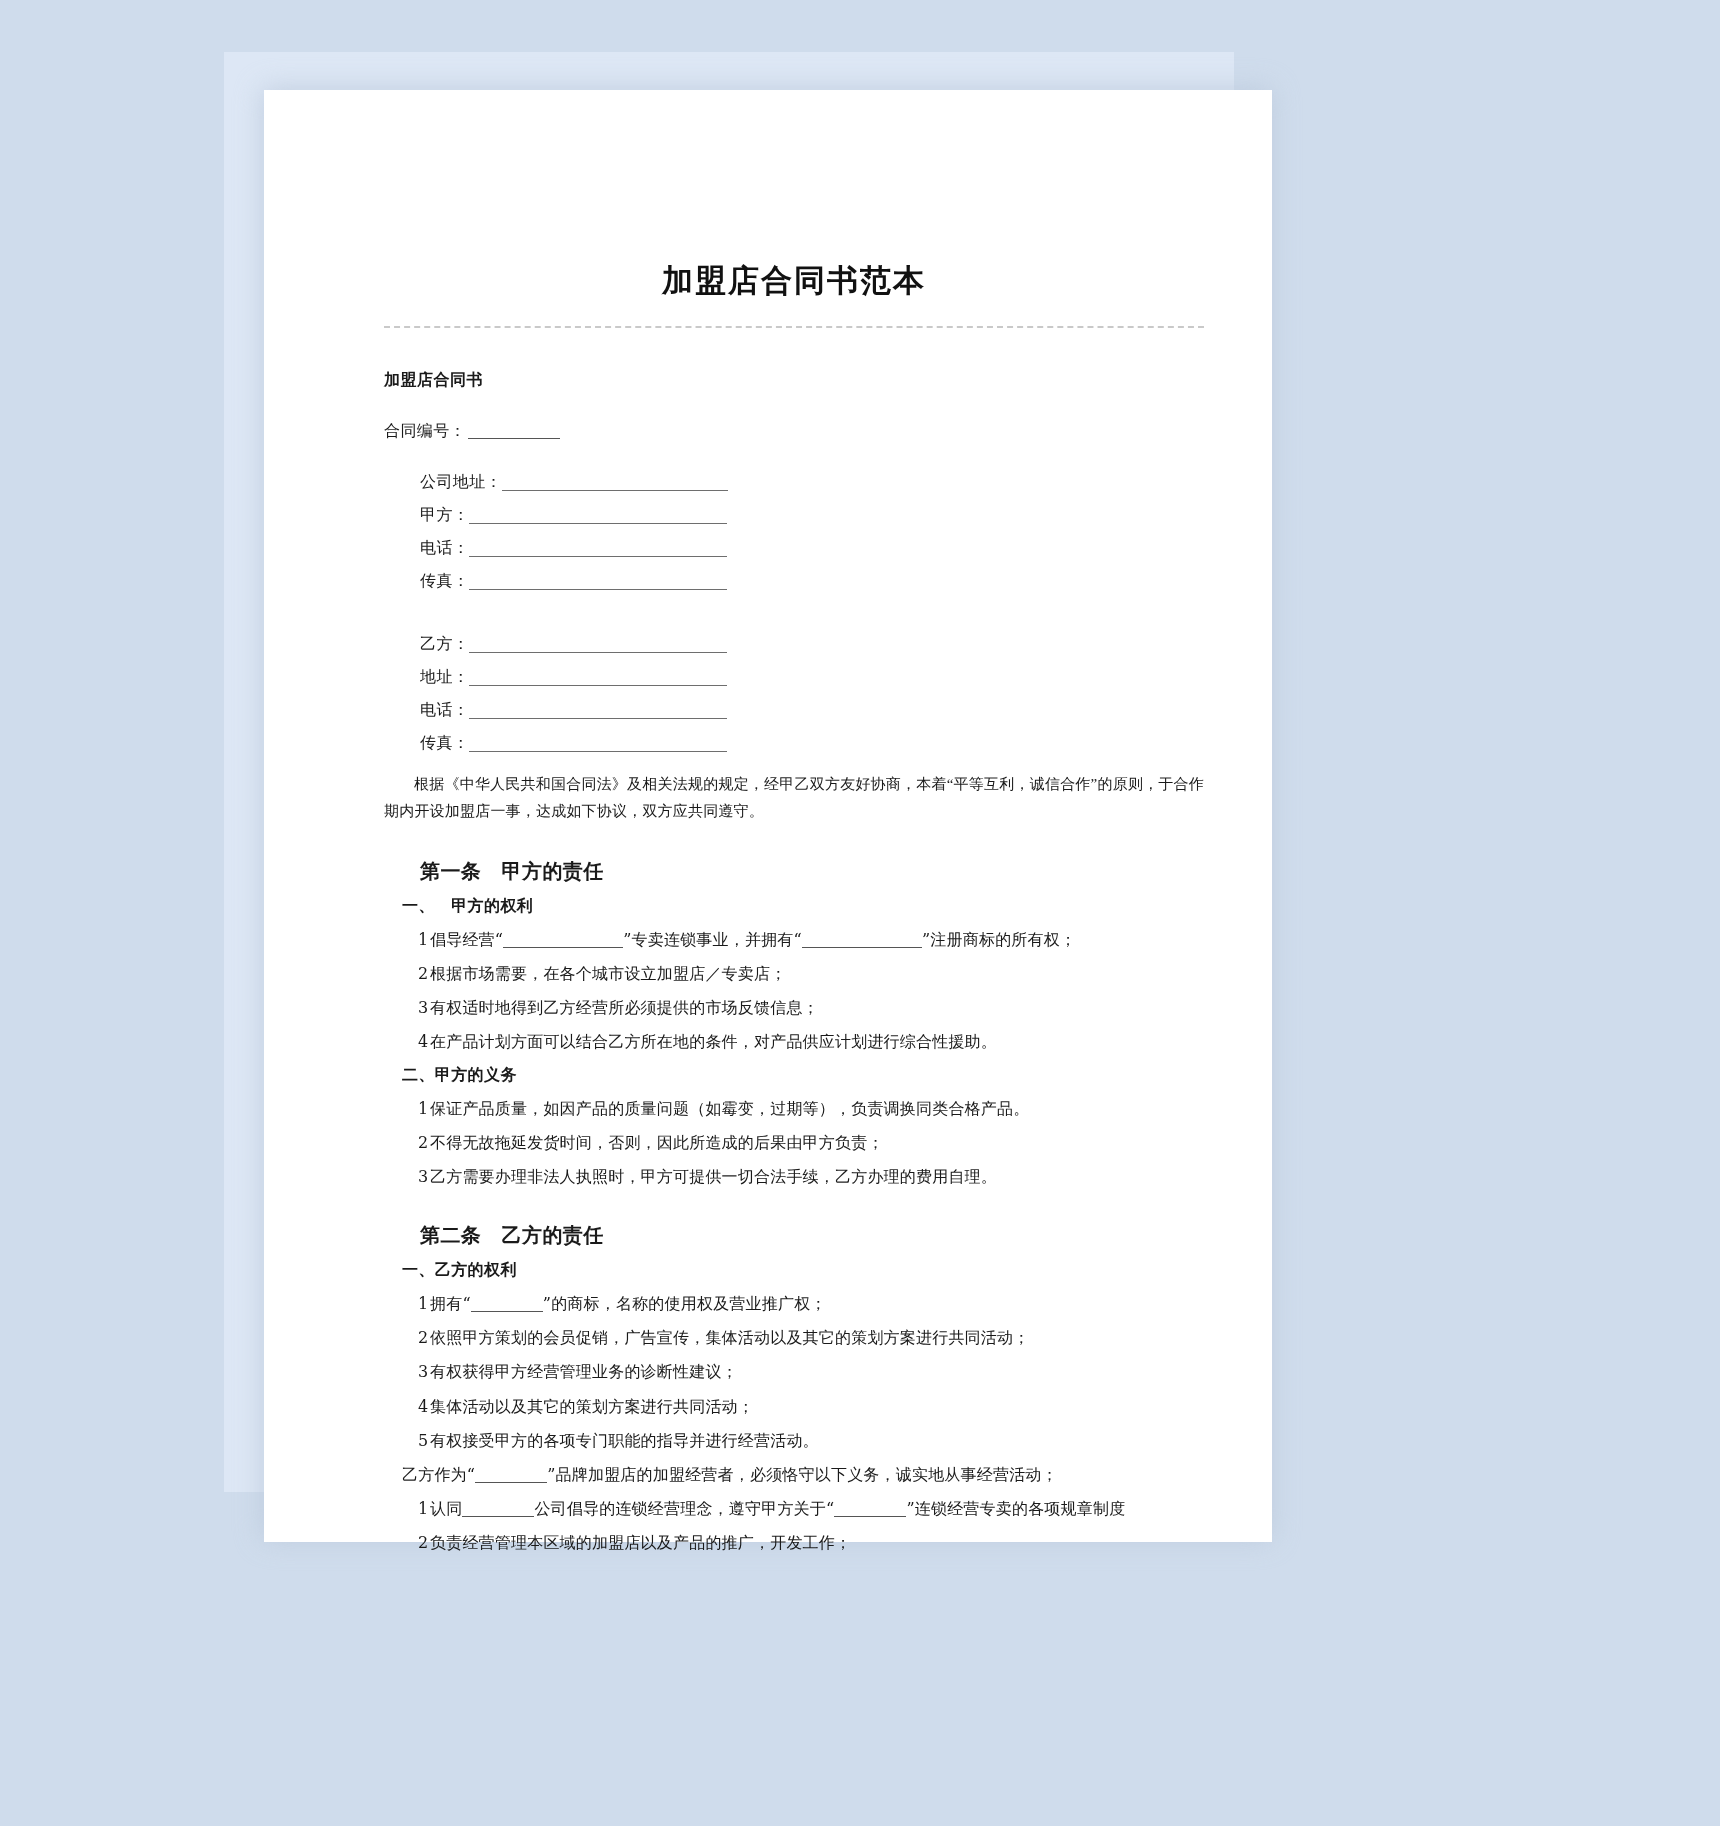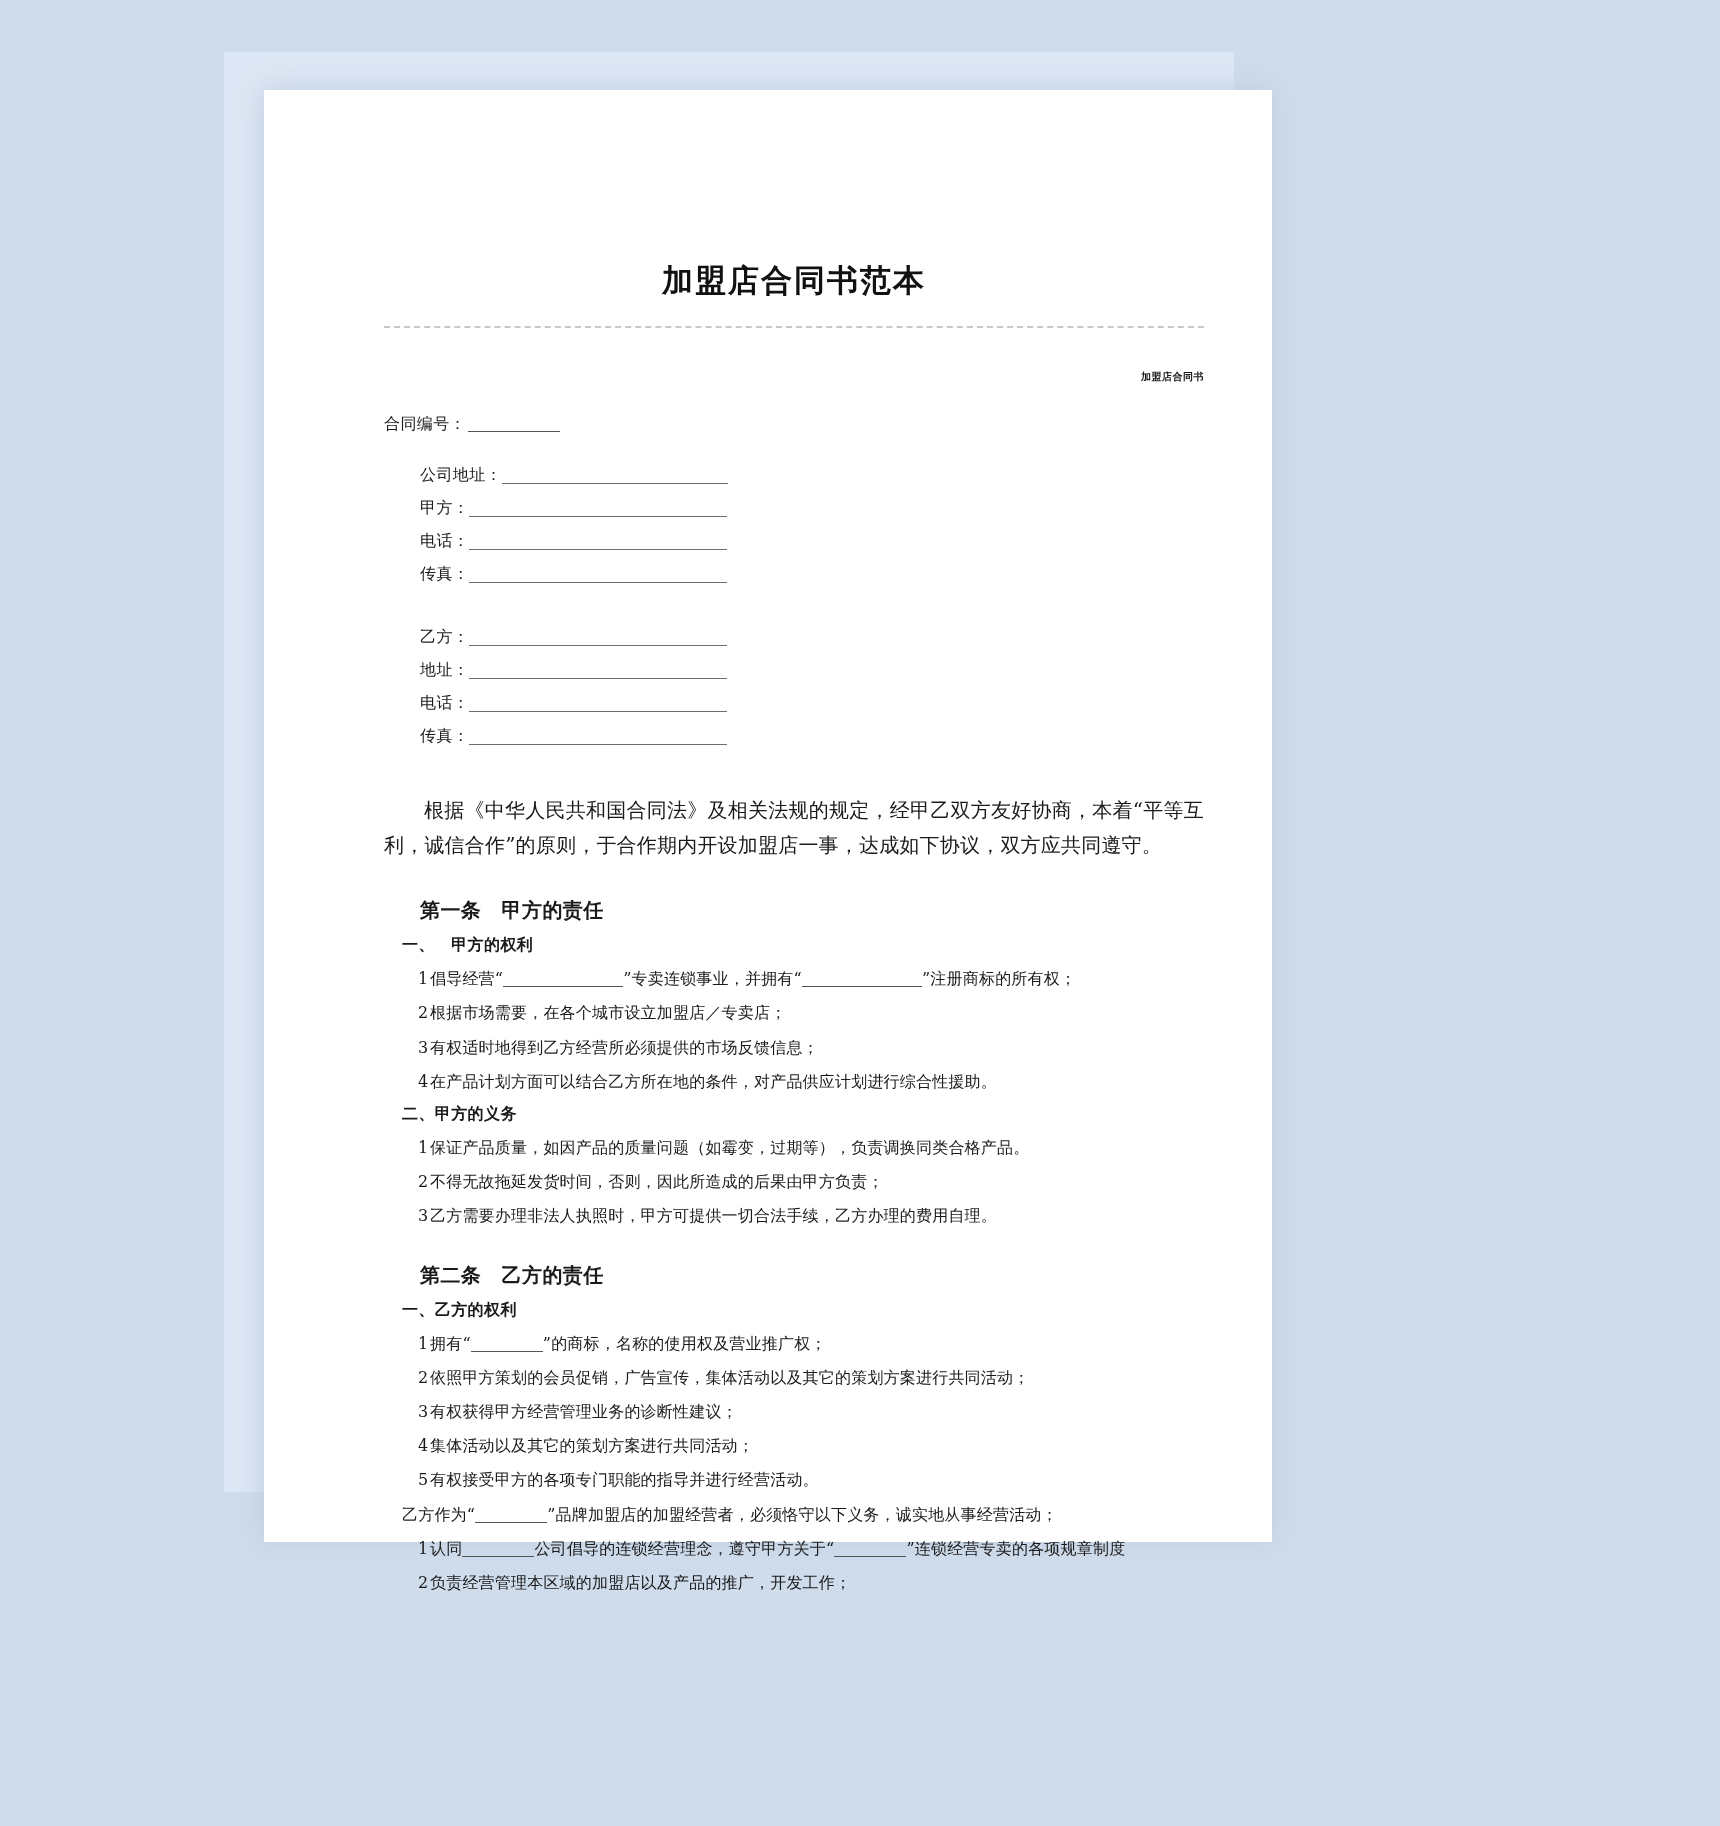--- a/index.html
+++ b/index.html
@@ -73,25 +73,24 @@
     color: #111;
   }
   .title-rule {
     margin: 26px 0 0 0;
     border: none;
     border-top: 2px dashed #c9c9c9;
     height: 0;
   }
 
   .subtitle {
-    font-size: 10px;
+    font-size: 16px;
     font-weight: 700;
     margin-top: 42px;
     letter-spacing: .5px;
-    text-align: right;
   }
 
   .contract-no {
     font-size: 16px;
     margin-top: 30px;
     letter-spacing: .4px;
   }
   .blank-s { display: inline-block; width: 92px; border-bottom: 1.4px solid #555; vertical-align: -3px; margin: 0 2px; }
 
   .party-block {
@@ -108,26 +107,27 @@
   }
   .field-label { display: inline-block; }
   .field-line {
     display: inline-block;
     border-bottom: 1.4px solid #6e6e6e;
     vertical-align: -4px;
     height: 1px;
   }
 
   .para {
-    font-size: 20px;
+    font-size: 15px;
     line-height: 1.75;
-    margin-top: 48px;
+    margin-top: 19px;
     text-align: justify;
     text-indent: 2em;
     letter-spacing: .2px;
+    font-family: Liberation Serif, serif;
   }
 
   .article-head {
     font-size: 20px;
     font-weight: 700;
     margin-top: 34px;
     padding-left: 36px;
     letter-spacing: .4px;
   }
   .sub-head {

